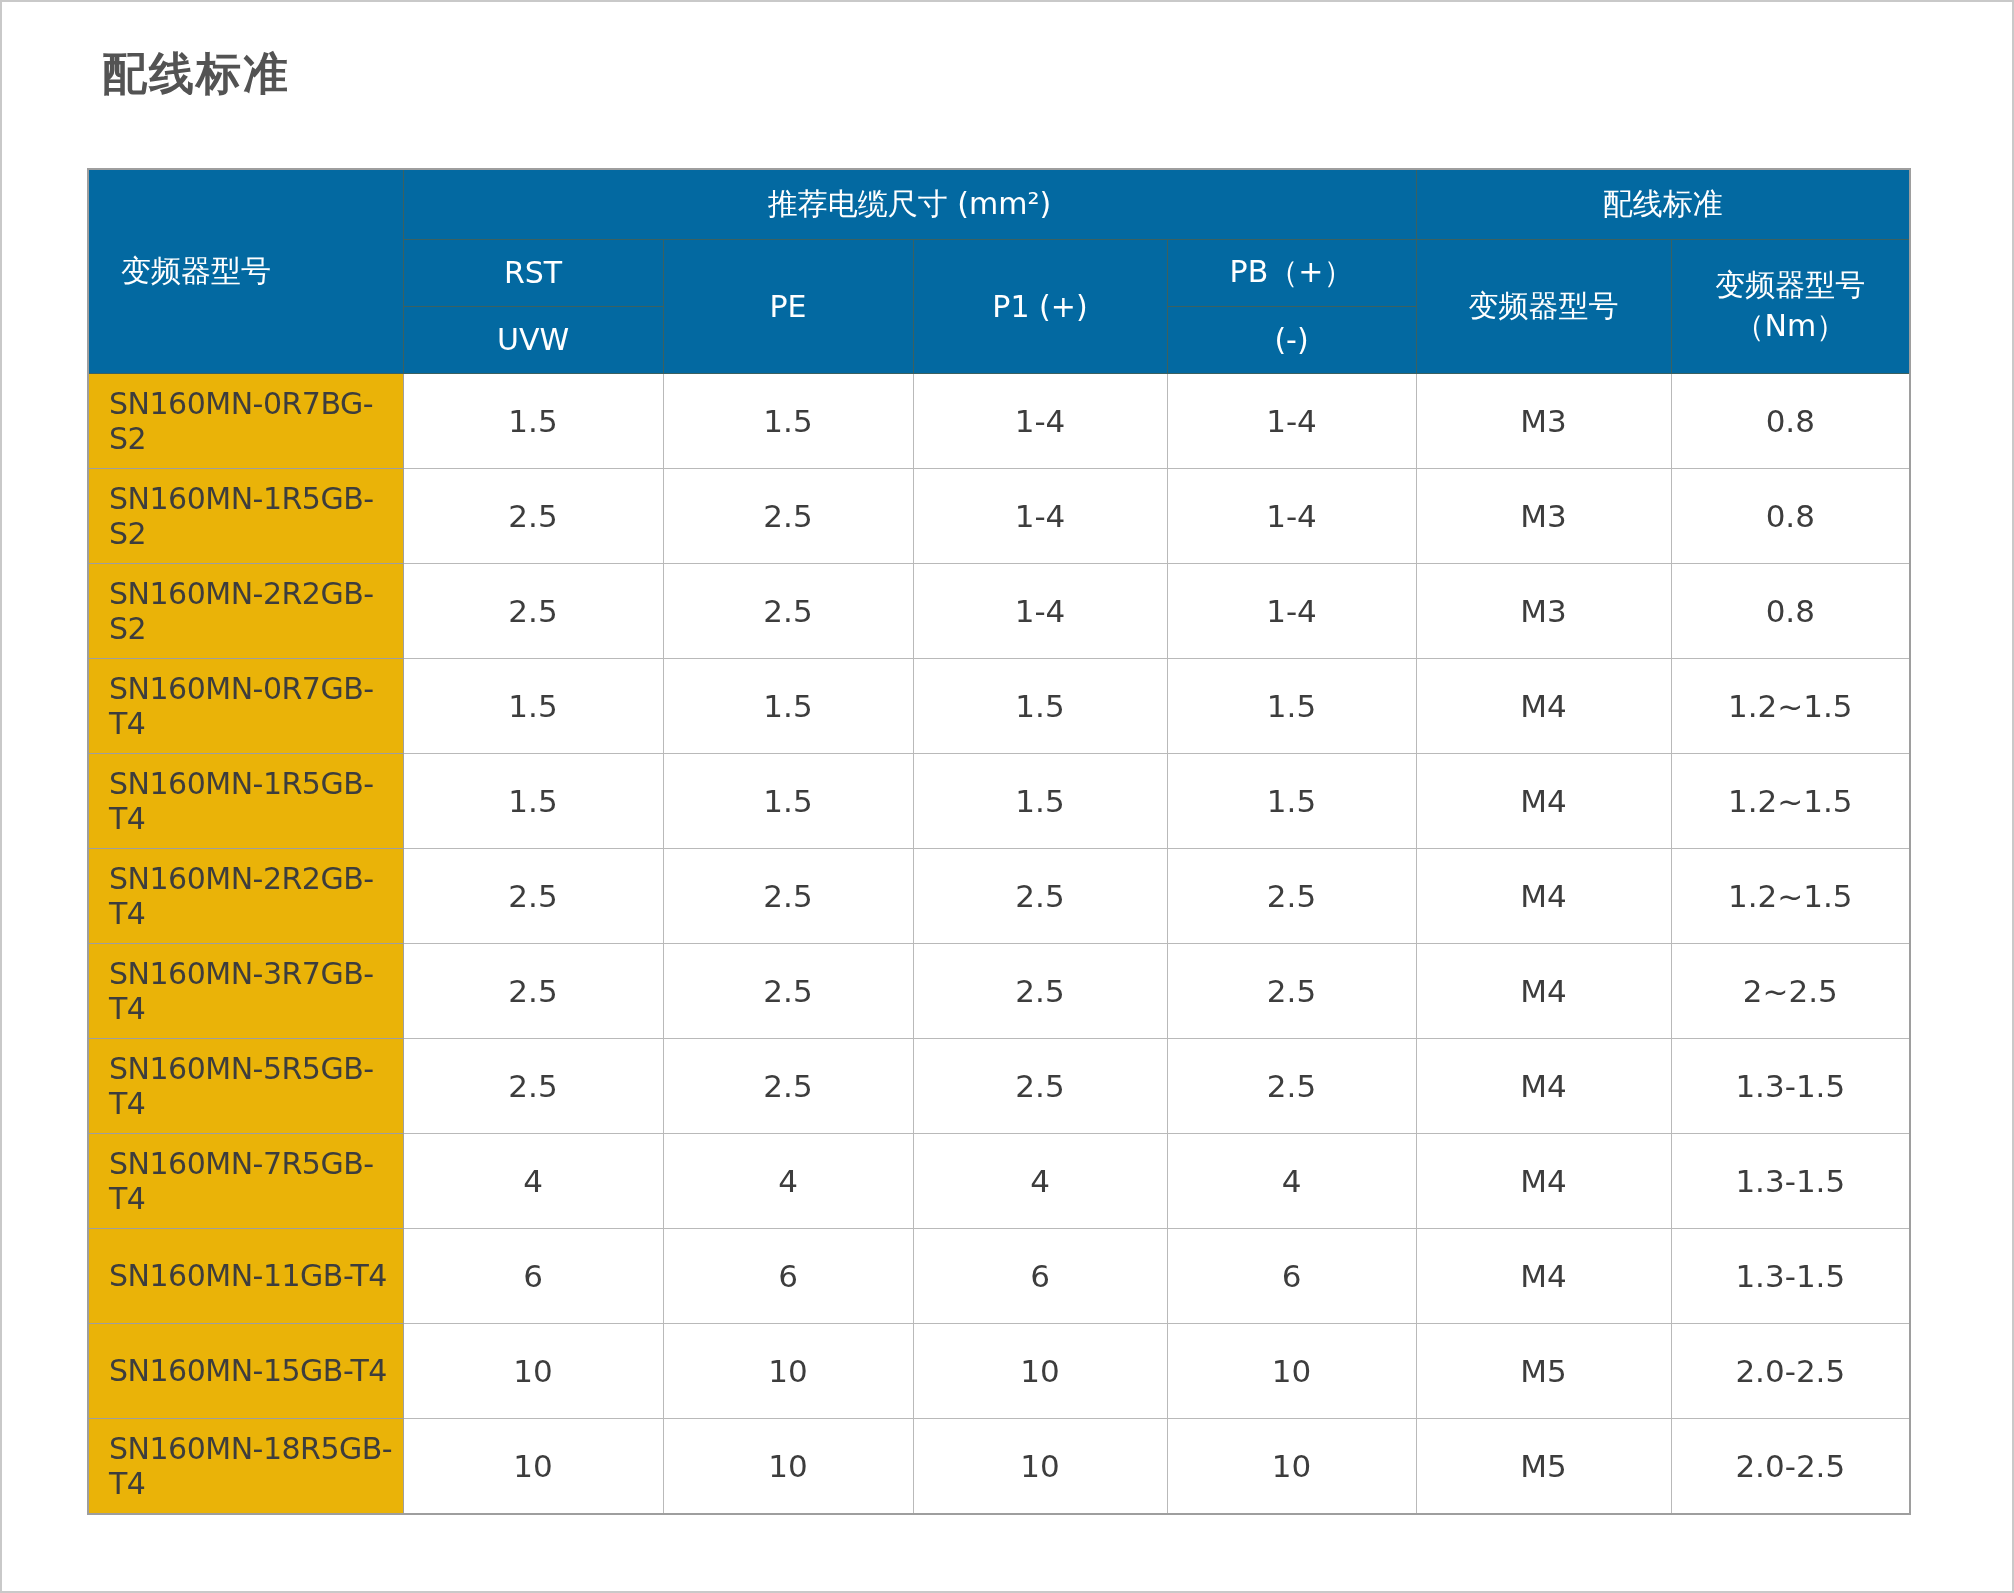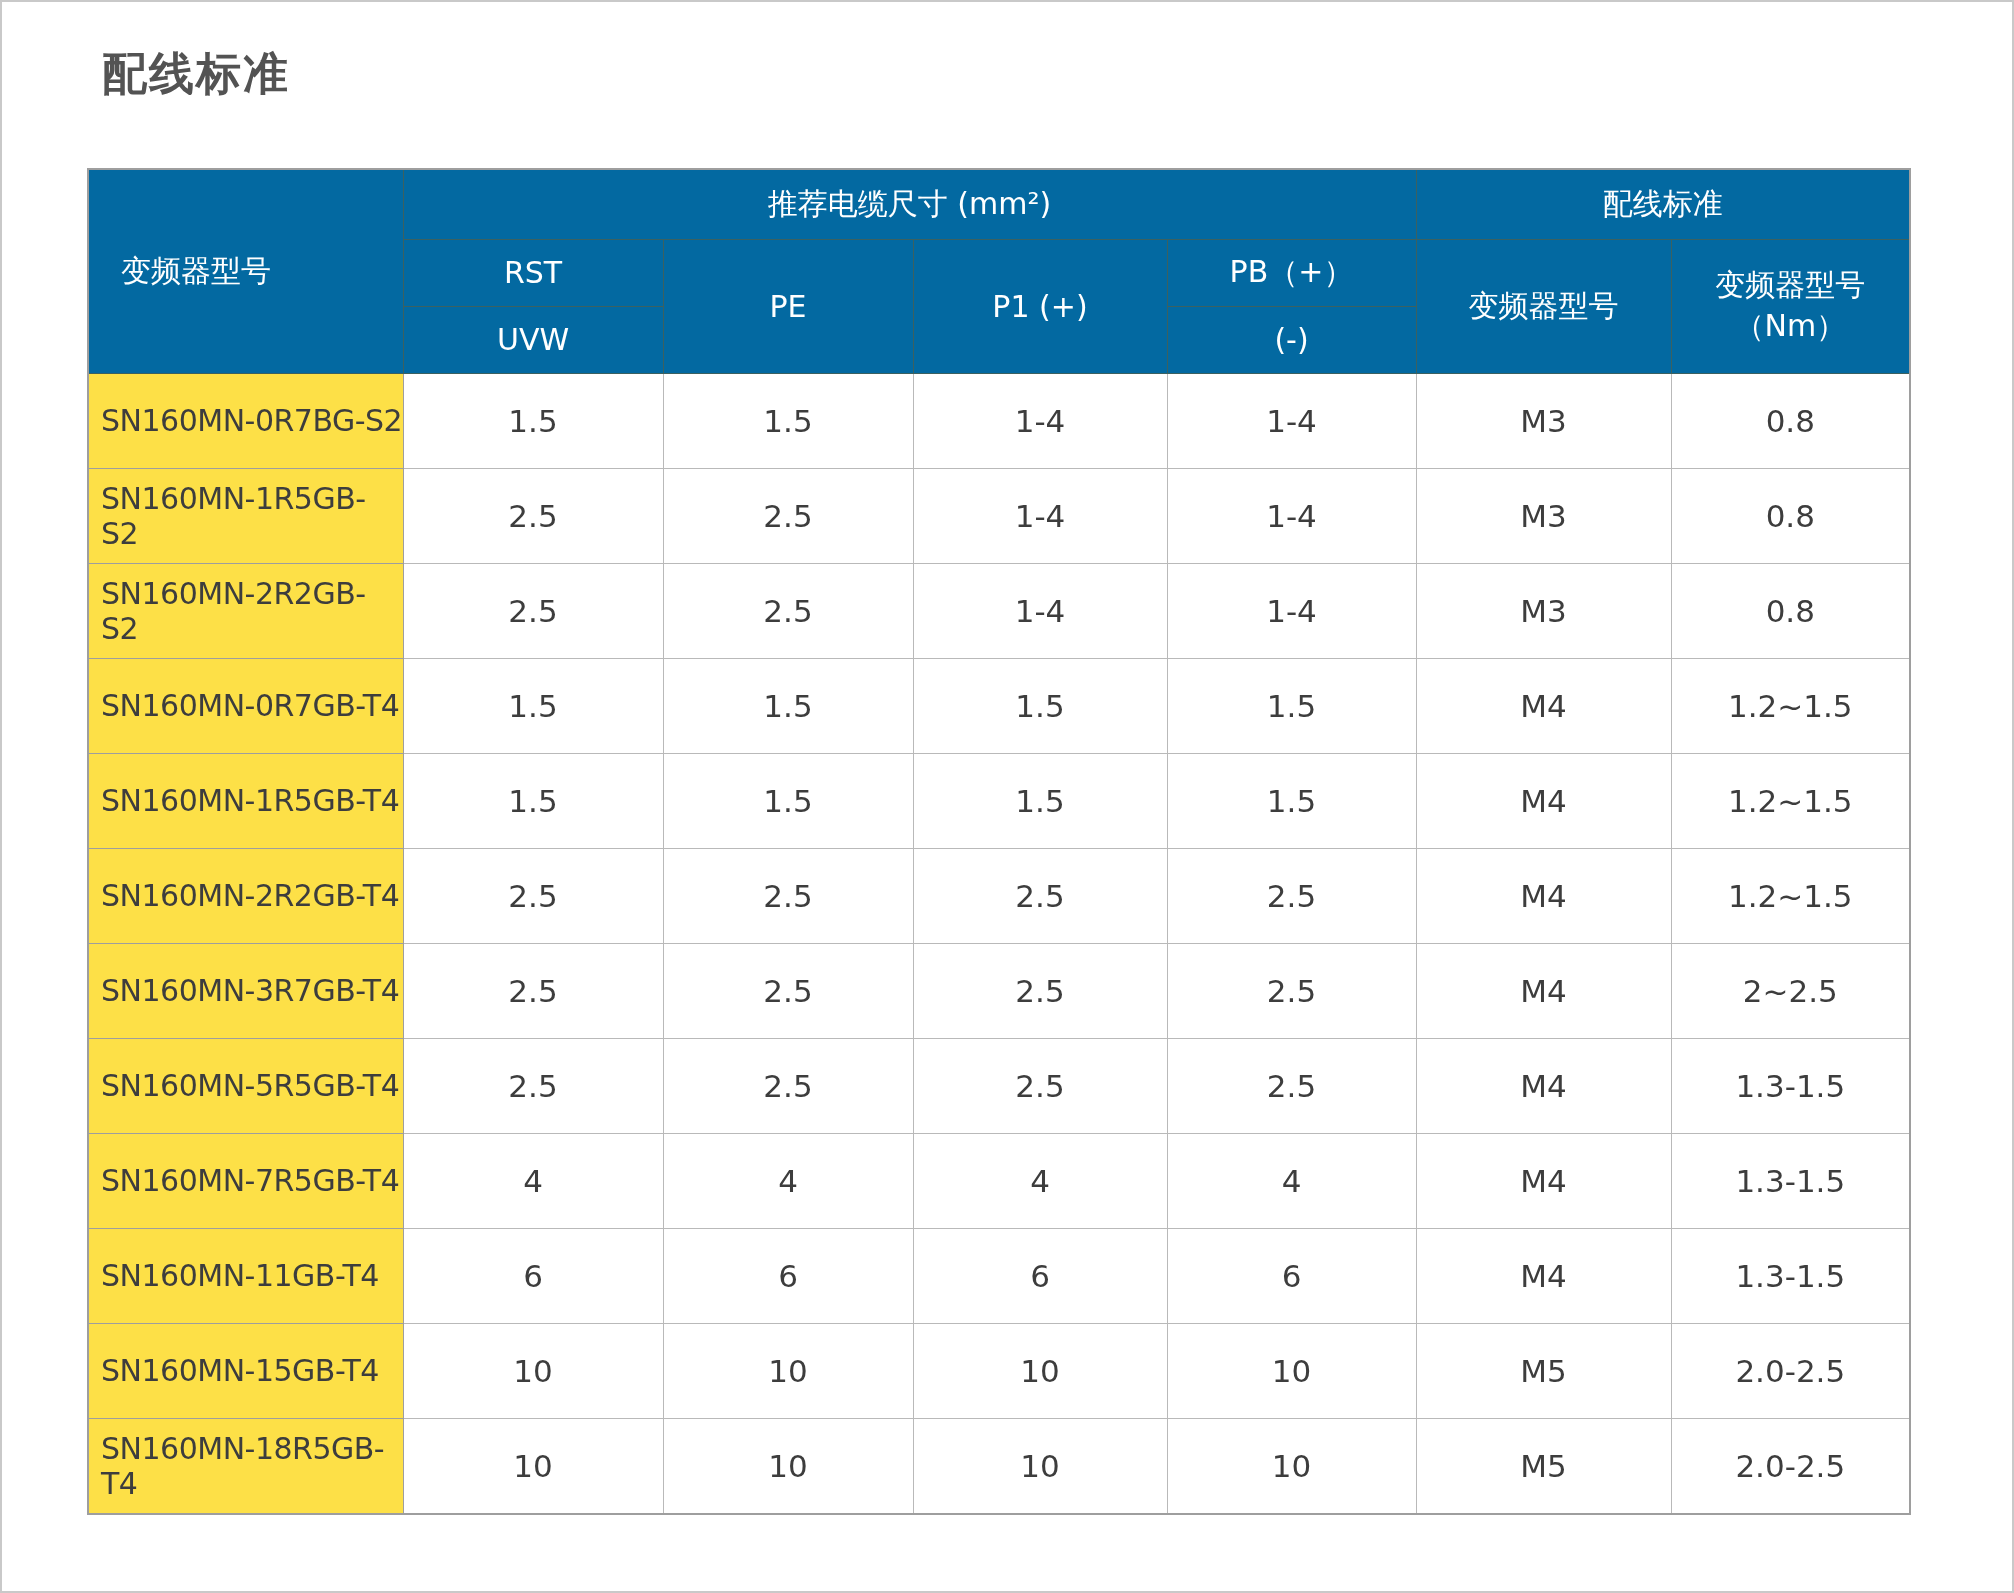--- a/index.html
+++ b/index.html
@@ -47,24 +47,24 @@
   .spec-table td {
     border:1px solid #b9b9b9;
     background:#ffffff;
     color:#3d3d3d;
     font-size:31px;
     text-align:center;
     height:94px;
     padding:0;
   }
   .spec-table td.model-cell {
-    background:#fde047;
+    background:#eab308;
     border-color:#9e9e9e;
     text-align:left;
-    padding-left:12px;
+    padding-left:20px;
     font-size:30px;
     letter-spacing:-0.5px;
   }
 </style>
 </head>
 <body>
 
 <div class="canvas">
 
   <h1 class="title">配线标准</h1>

